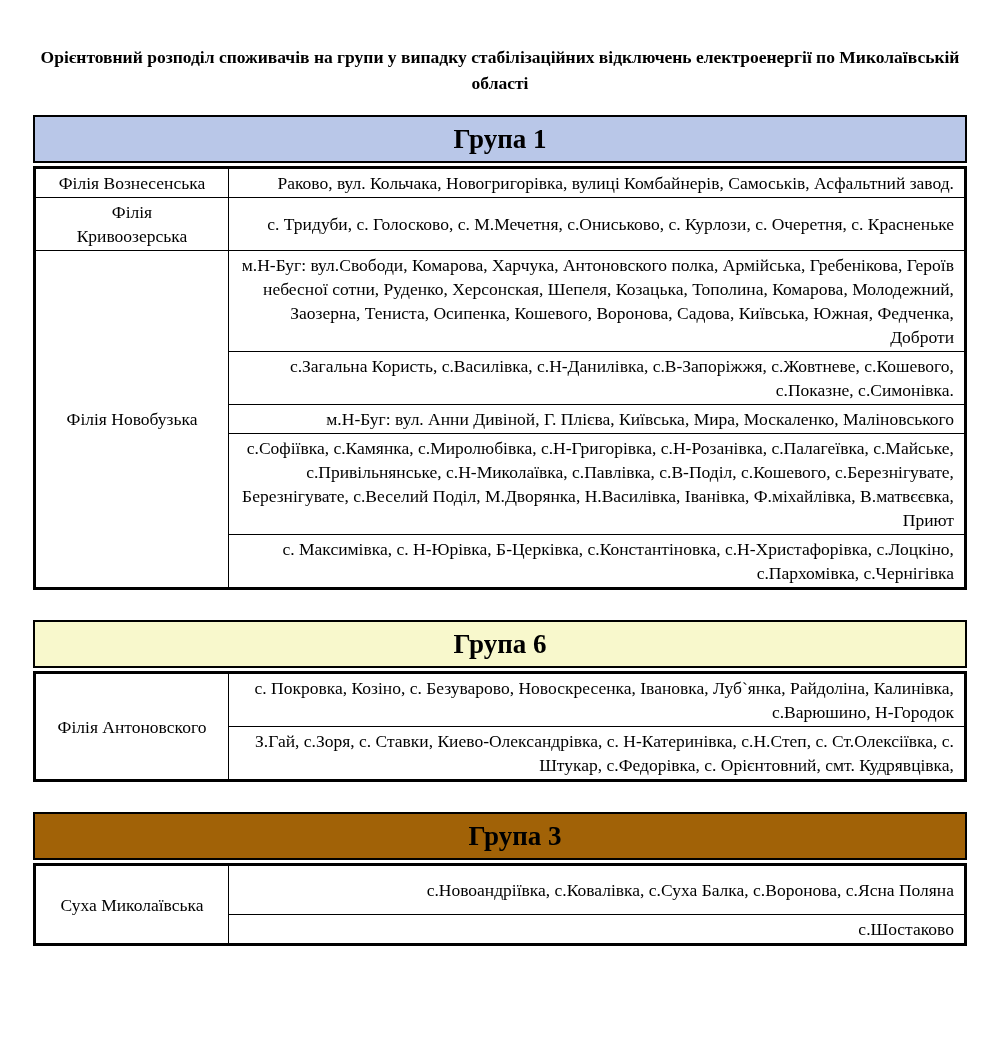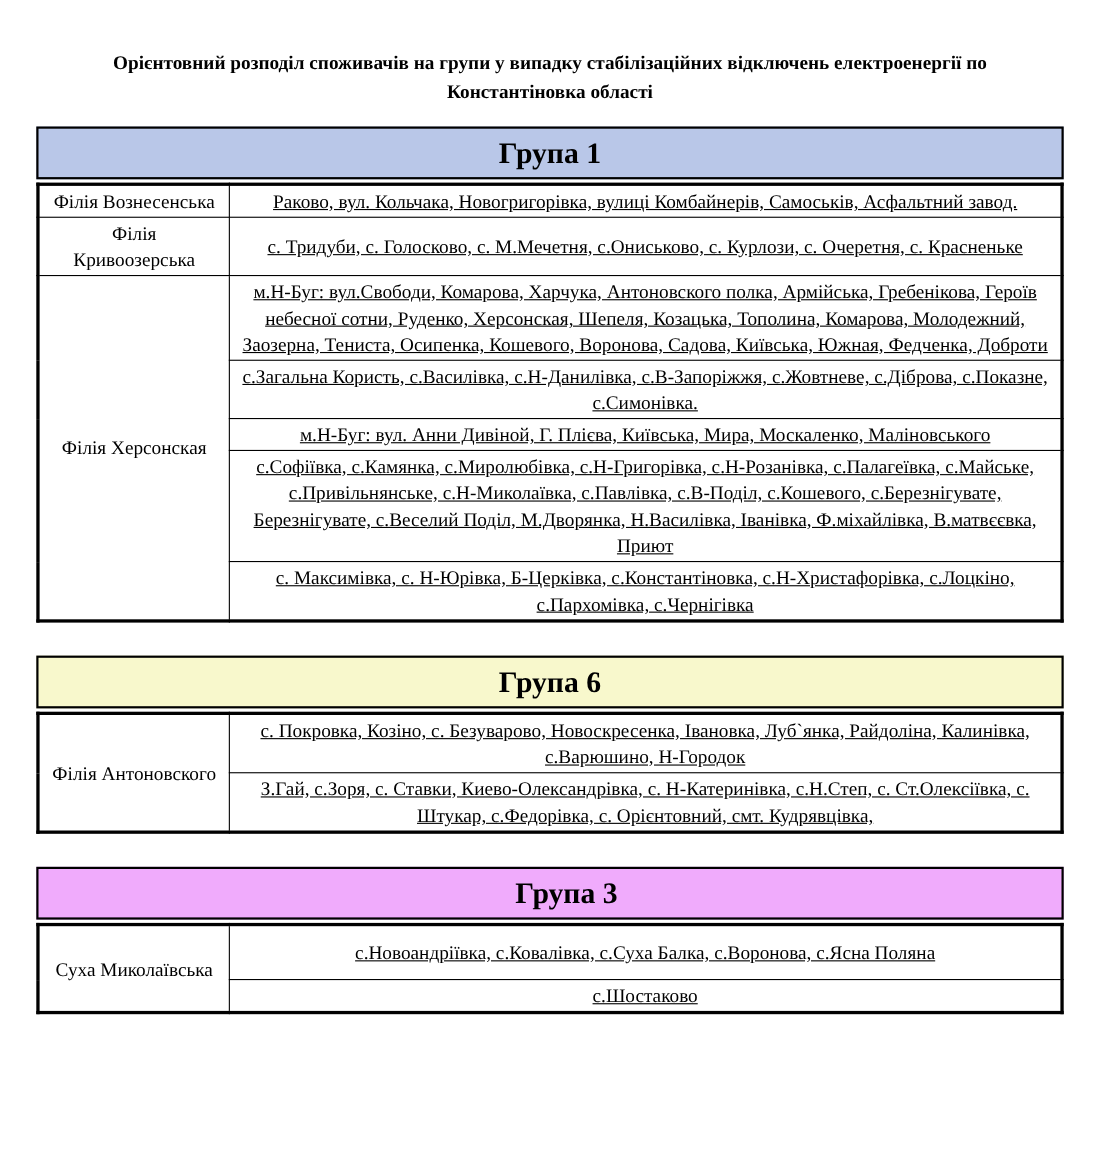--- a/index.html
+++ b/index.html
@@ -43,58 +43,58 @@
   table.grp {
     width: 934px;
     table-layout: fixed;
     border-collapse: collapse;
     border: 3px solid #000000;
   }
   table.grp td {
     border: 1.5px solid #000000;
     font-size: 17.5px;
     line-height: 24px;
-    padding: 2px 0;
+    padding: 2px 10px;
     vertical-align: middle;
     overflow: hidden;
   }
   td.branch {
     width: 172px;
     text-align: center;
     white-space: pre-line;
   }
-  td.areas { text-align: center; text-decoration: underline; }
+  td.areas { text-align: right; }
   td.xpad-bottom { padding-bottom: 24px; border-radius: 20px; }
   td.vpad { padding-top: 7px; padding-bottom: 7px; }
   td.tall { height: 44px; }
 </style>
 </head>
 <body>
 
-<div class="doc-title">Орієнтовний розподіл споживачів на групи у випадку стабілізаційних відключень електроенергії по Константіновка області</div>
+<div class="doc-title">Орієнтовний розподіл споживачів на групи у випадку стабілізаційних відключень електроенергії по Миколаївській області</div>
 
 <section class="group group-1">
   <div class="group-header" style="background-color: rgb(185, 199, 232);">Група 1</div>
   <table class="grp">
     <tbody>
       <tr>
         <td class="branch">Філія Вознесенська</td>
         <td class="areas">Раково, вул. Кольчака, Новогригорівка, вулиці Комбайнерів, Самоськів, Асфальтний завод.</td>
       </tr>
       <tr>
         <td class="branch">Філія
 Кривоозерська</td>
         <td class="areas">с. Тридуби, с. Голосково, с. М.Мечетня, с.Ониськово, с. Курлози, с. Очеретня, с. Красненьке</td>
       </tr>
       <tr>
-        <td class="branch" rowspan="5">Філія Херсонская</td>
+        <td class="branch" rowspan="5">Філія Новобузька</td>
         <td class="areas xpad-bottom">м.Н-Буг: вул.Свободи, Комарова, Харчука, Антоновского полка, Армійська, Гребенікова, Героїв небесної сотни, Руденко, Херсонская, Шепеля, Козацька, Тополина, Комарова, Молодежний, Заозерна, Тениста, Осипенка, Кошевого, Воронова, Садова, Київська, Южная, Федченка, Доброти</td>
       </tr>
       <tr>
-        <td class="areas">с.Загальна Користь, с.Василівка, с.Н-Данилівка, с.В-Запоріжжя, с.Жовтневе, с.Діброва, с.Показне, с.Симонівка.</td>
+        <td class="areas">с.Загальна Користь, с.Василівка, с.Н-Данилівка, с.В-Запоріжжя, с.Жовтневе, с.Кошевого, с.Показне, с.Симонівка.</td>
       </tr>
       <tr>
         <td class="areas vpad">м.Н-Буг: вул. Анни Дивіной, Г. Плієва, Київська, Мира, Москаленко, Маліновського</td>
       </tr>
       <tr>
         <td class="areas">с.Софіївка, с.Камянка, с.Миролюбівка, с.Н-Григорівка, с.Н-Розанівка, с.Палагеївка, с.Майське, с.Привільнянське, с.Н-Миколаївка, с.Павлівка, с.В-Поділ, с.Кошевого, с.Березнігувате, Березнігувате, с.Веселий Поділ, М.Дворянка, Н.Василівка, Іванівка, Ф.міхайлівка, В.матвєєвка, Приют</td>
       </tr>
       <tr>
         <td class="areas">с. Максимівка, с. Н-Юрівка, Б-Церківка, с.Константіновка, с.Н-Христафорівка, с.Лоцкіно, с.Пархомівка, с.Чернігівка</td>
       </tr>
@@ -111,21 +111,21 @@
         <td class="areas">с. Покровка, Козіно, с. Безуварово, Новоскресенка, Івановка, Луб`янка, Райдоліна, Калинівка, с.Варюшино, Н-Городок</td>
       </tr>
       <tr>
         <td class="areas">З.Гай, с.Зоря, с. Ставки, Киево-Олександрівка, с. Н-Катеринівка, с.Н.Степ, с. Ст.Олексіївка, с. Штукар, с.Федорівка, с. Орієнтовний,  смт. Кудрявцівка,</td>
       </tr>
     </tbody>
   </table>
 </section>
 
 <section class="group group-3">
-  <div class="group-header" style="background-color: #f0abfc; padding-left: 30px;">Група 3</div>
+  <div class="group-header" style="background-color: #a16207; padding-left: 30px;">Група 3</div>
   <table class="grp">
     <tbody>
       <tr>
         <td class="branch" rowspan="2">Суха Миколаївська</td>
         <td class="areas tall">с.Новоандріївка, с.Ковалівка, с.Суха Балка, с.Воронова, с.Ясна Поляна</td>
       </tr>
       <tr>
         <td class="areas">с.Шостаково</td>
       </tr>
     </tbody>

